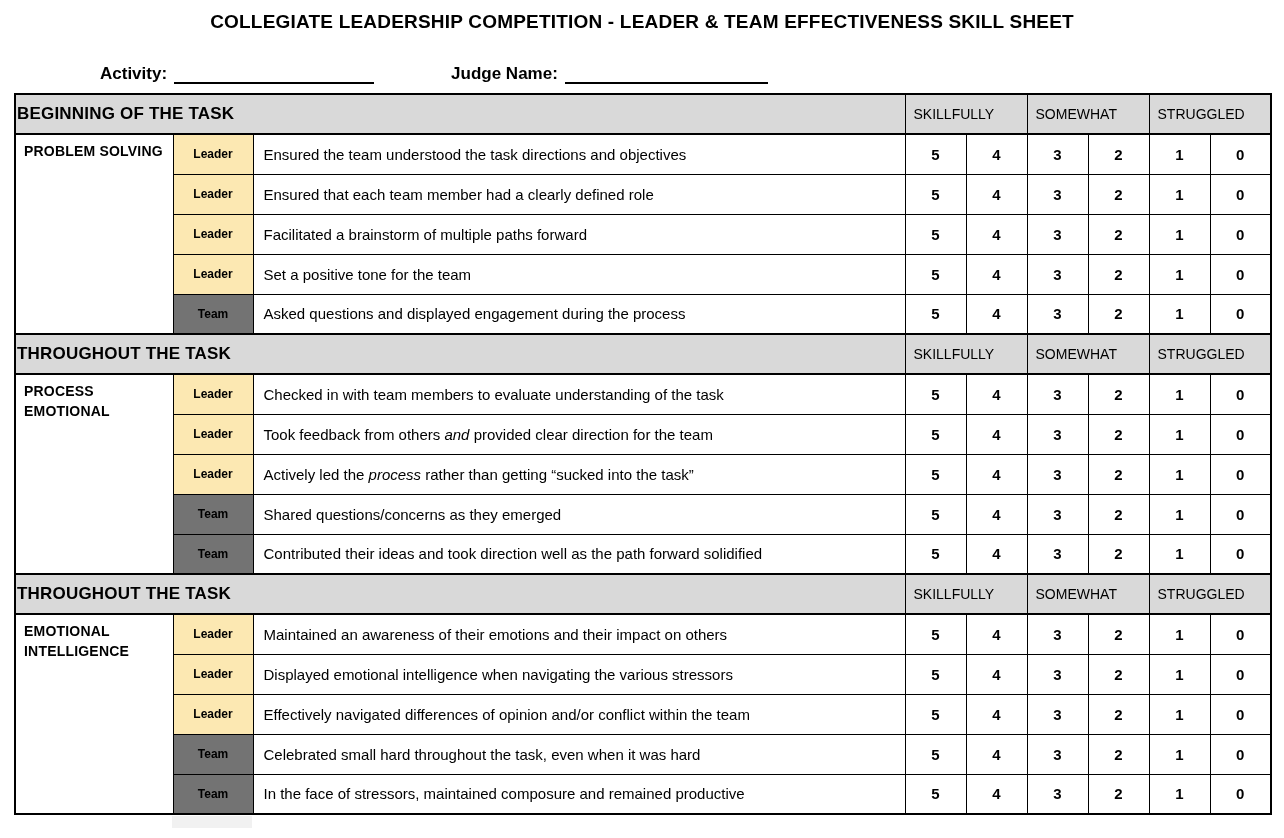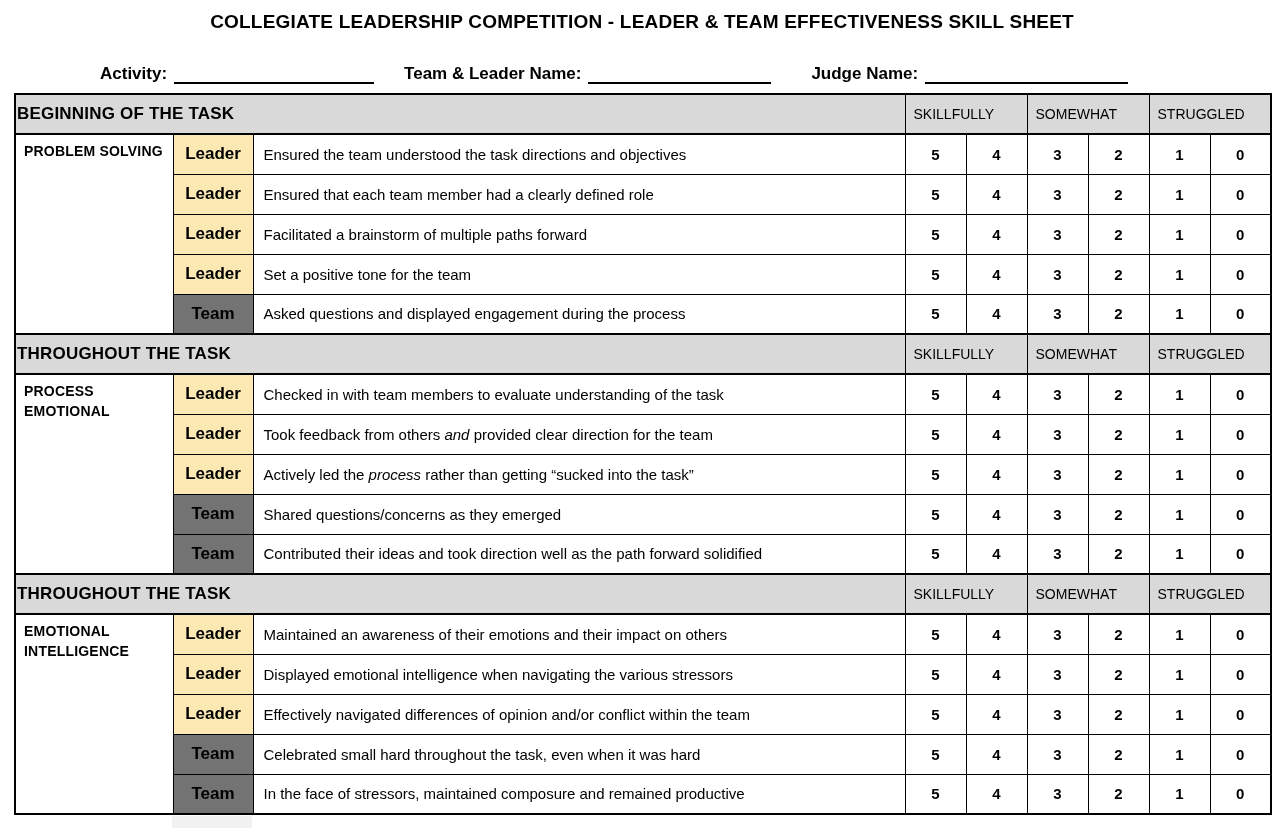--- a/index.html
+++ b/index.html
@@ -22,20 +22,21 @@
     letter-spacing: 0.2px;
   }
 
   .form-line {
     display: flex;
     align-items: flex-end;
     margin: 31px 0 0 100px;
     font-size: 17px;
     font-weight: bold;
     white-space: nowrap;
+    gap: 47px;
   }
   .form-group { display: flex; align-items: flex-end; }
   .form-label { padding-right: 7px; }
   .blank-line {
     display: inline-block;
     border-bottom: 2.5px solid #000;
     height: 17px;
   }
   .blank-activity { width: 200px; margin-right: 30px; }
   .blank-team     { width: 183px; margin-right: 40px; }
@@ -74,21 +75,21 @@
     padding: 7px 6px 0 8px;
     font-size: 14px;
     font-weight: bold;
     line-height: 1.42;
     letter-spacing: 0.2px;
     margin-top: 41px;
   }
   td.badge-cell {
     text-align: center;
     vertical-align: middle;
-    font-size: 17px;
+    font-size: 12px;
     font-weight: bold;
   }
   .badge-leader { background: #fce8b2; }
   .badge-team   { background: #737373; }
   td.desc-cell {
     padding-left: 10px;
     font-size: 15px;
     vertical-align: middle;
   }
   td.rating-cell {
@@ -116,24 +117,20 @@
 <body>
 
 <div class="page">
 
   <h1 class="doc-title">COLLEGIATE LEADERSHIP COMPETITION - LEADER &amp; TEAM EFFECTIVENESS SKILL SHEET</h1>
 
   <div class="form-line">
     <div class="form-group">
       <span class="form-label">Activity:</span>
       <span class="blank-line blank-activity"></span>
-    </div>
-    <div class="form-group">
-      <span class="form-label">Team &amp; Leader Name:</span>
-      <span class="blank-line blank-team"></span>
     </div>
     <div class="form-group">
       <span class="form-label">Judge Name:</span>
       <span class="blank-line blank-judge"></span>
     </div>
   </div>
 
   <table class="sheet">
     <colgroup>
       <col style="width:158px">

